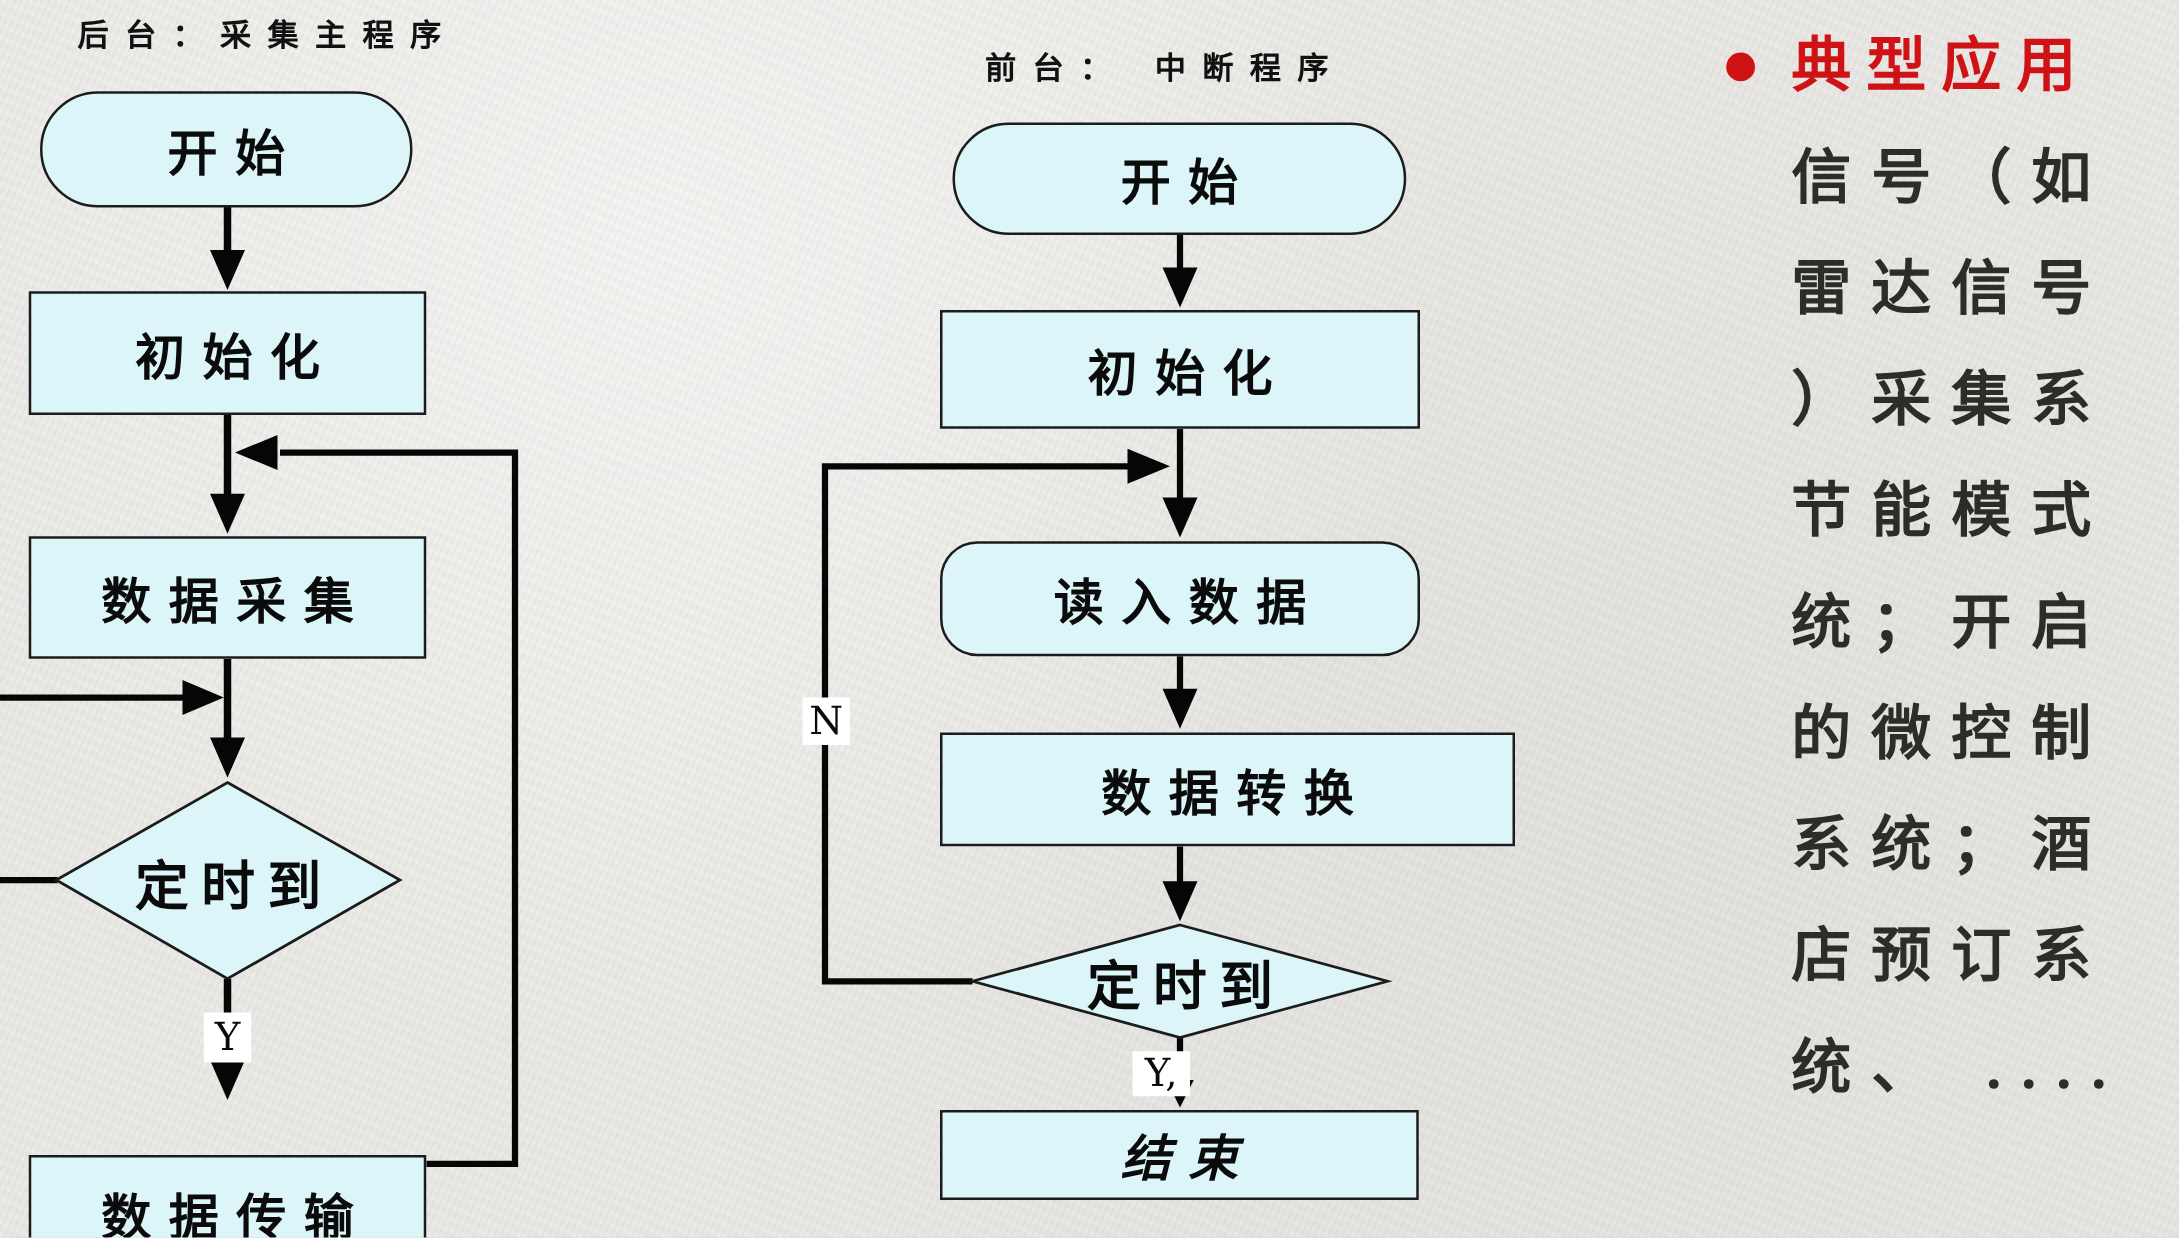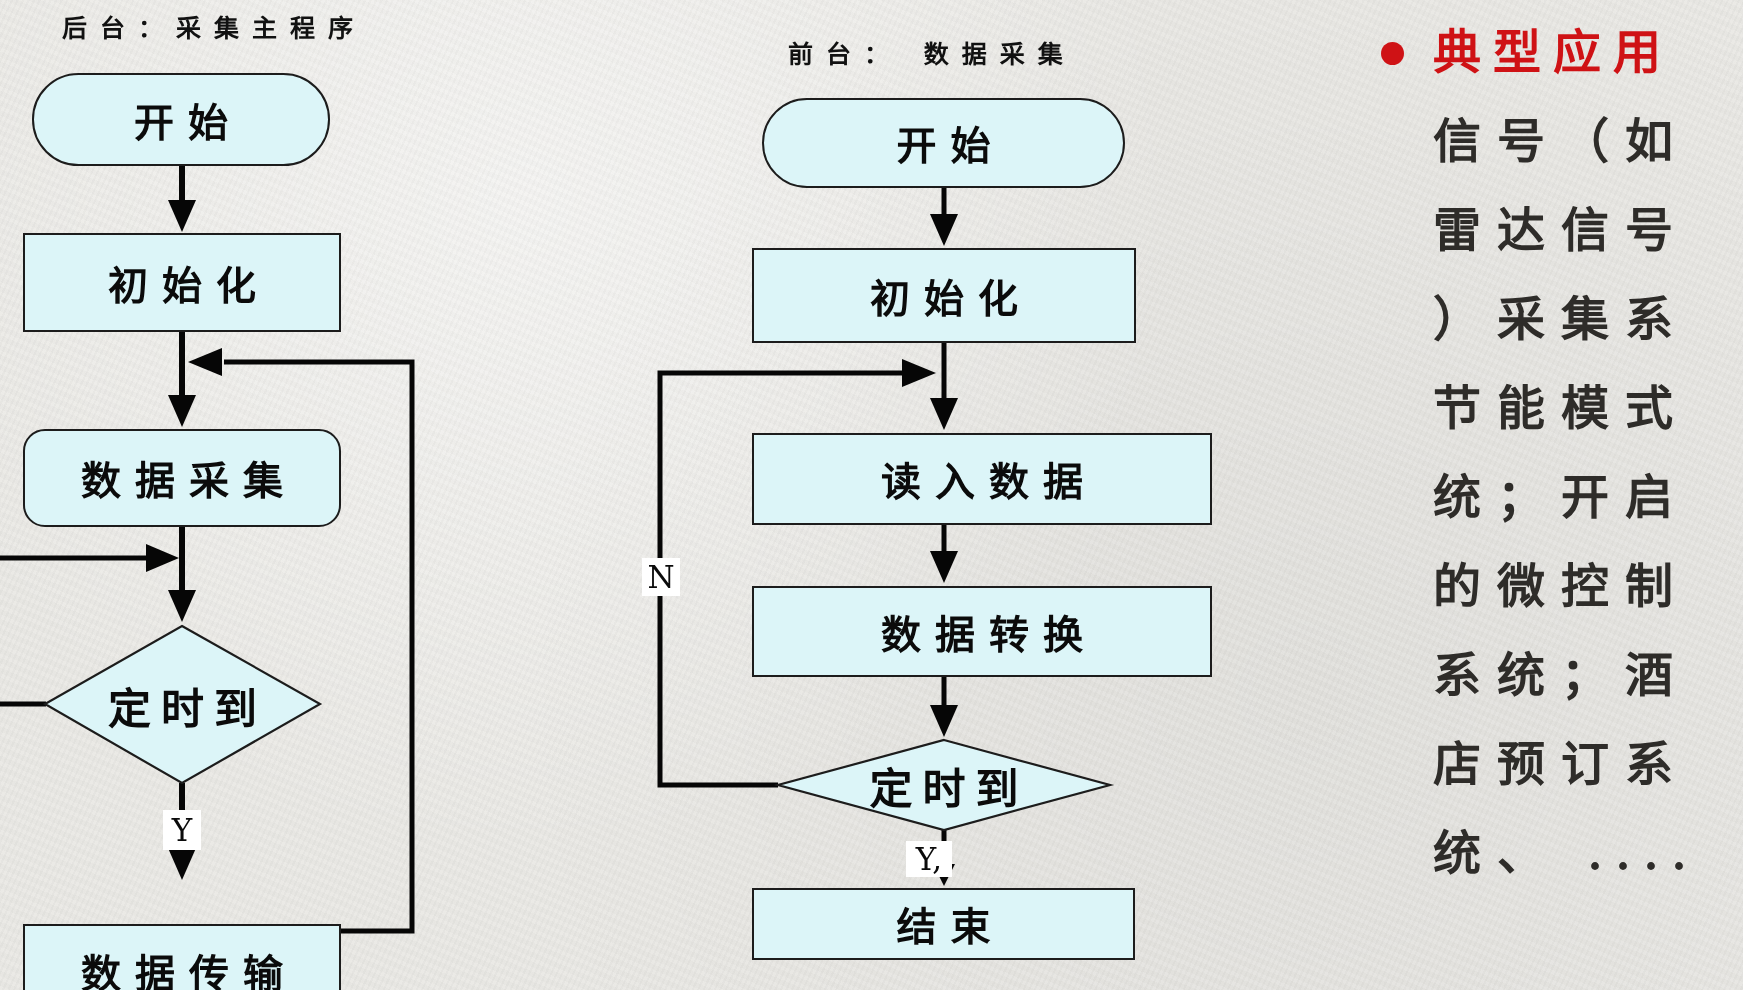--- a/index.html
+++ b/index.html
@@ -112,45 +112,45 @@
       <polygon class="shape" points="944,740 1110,785 944,830 778,785"></polygon>
     </g>
   </svg>
 
   <div class="flow-title" style="left:42px;top:8px;margin-left:20px;">后台：采集主程序</div>
 
   <div class="node oval" style="left:32px;top:73px;width:298px;height:93px;">开始</div>
 
   <div class="node" style="left:23px;top:233px;width:318px;height:99px;">初始化</div>
 
-  <div class="node" style="left:23px;top:429px;width:318px;height:98px;border-radius:22px;">数据采集</div>
+  <div class="node" style="left:23px;top:429px;width:318px;height:98px;">数据采集</div>
 
   <div class="diamond-label" style="left:45px;top:626px;width:275px;height:157px;">定时到</div>
 
   <div class="branch-label" style="left:163px;top:810px;width:38px;height:40px;">Y</div>
 
   <div class="node" style="left:23px;top:885px;width:318px;height:93px;margin-top:39px;">数据传输</div>
 
-  <div class="flow-title" style="left:788px;top:34px;">前台： 数据采集</div>
+  <div class="flow-title" style="left:788px;top:34px;">前台： 中断程序</div>
 
   <div class="node oval" style="left:762px;top:98px;width:363px;height:90px;">开始</div>
 
   <div class="node" style="left:752px;top:248px;width:384px;height:95px;">初始化</div>
 
-  <div class="node" style="left:752px;top:433px;width:460px;height:92px;">读入数据</div>
+  <div class="node" style="left:752px;top:433px;width:384px;height:92px;border-radius:30px;">读入数据</div>
 
   <div class="node" style="left:752px;top:586px;width:460px;height:91px;">数据转换</div>
 
   <div class="diamond-label" style="left:778px;top:740px;width:332px;height:90px;">定时到</div>
 
   <div class="branch-label" style="left:642px;top:558px;width:38px;height:38px;">N</div>
 
   <div class="branch-label" style="left:906px;top:841px;width:46px;height:36px;">Y,</div>
 
-  <div class="node" style="left:752px;top:888px;width:383px;height:72px;">结束</div>
+  <div class="node" style="left:752px;top:888px;width:383px;height:72px;font-style:italic;">结束</div>
 
   <div class="bullet"></div>
 
   <div class="notes">
     <div class="line heading">典型应用</div>
     <div class="line">信号（如</div>
     <div class="line">雷达信号</div>
     <div class="line">）采集系</div>
     <div class="line">节能模式</div>
     <div class="line">统；开启</div>

